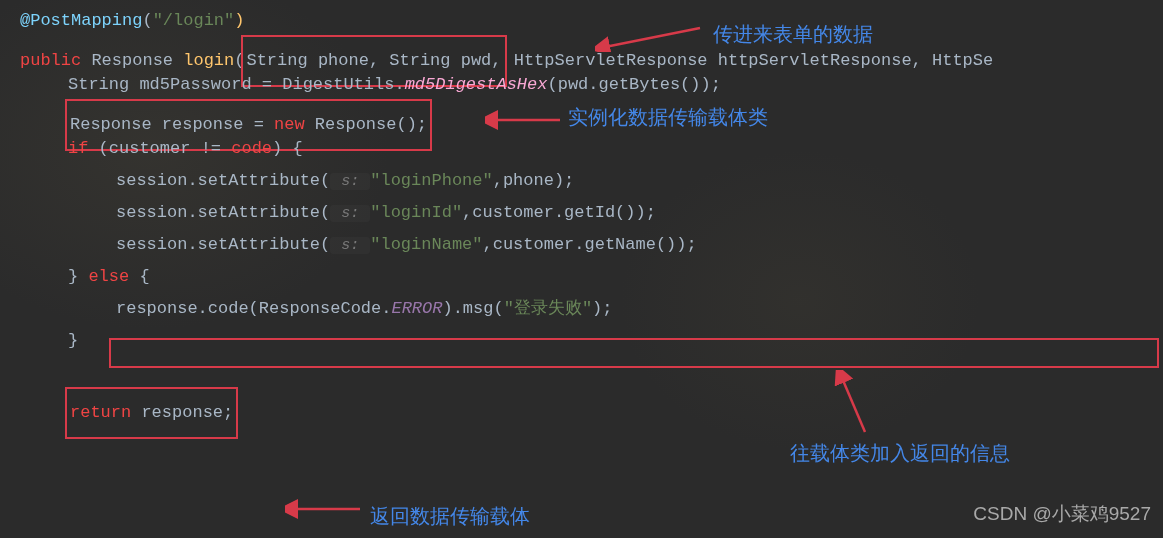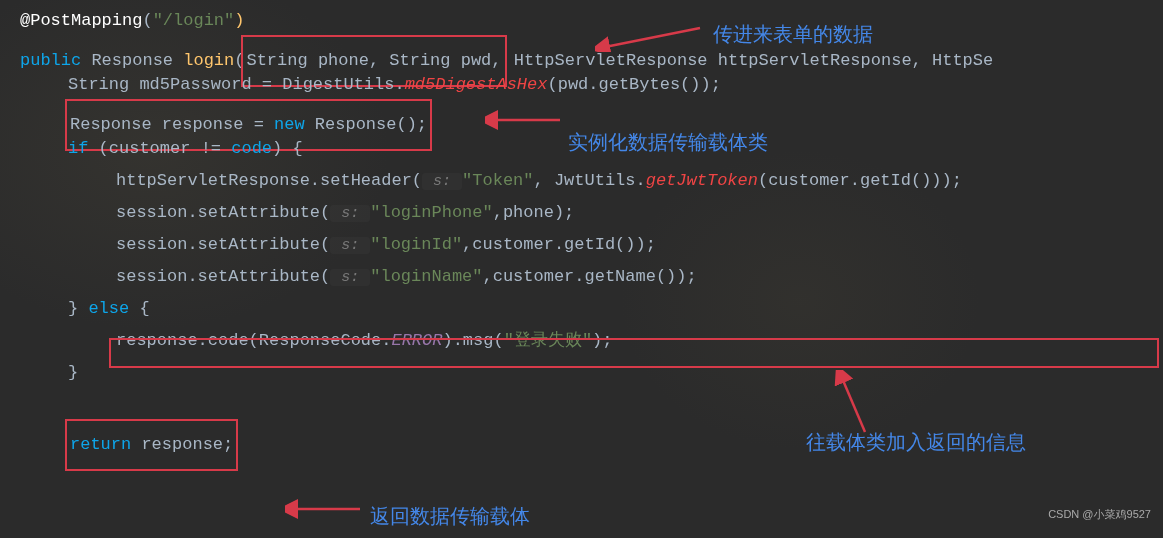--- a/index.html
+++ b/index.html
@@ -35,27 +35,27 @@
     .code-area {
       position: relative;
       z-index: 1;
     }
     .line {
       height: 32px;
       display: block;
     }
     .indent1 { padding-left: 48px; }
     .indent2 { padding-left: 96px; }
-    .annotation { color: #ffffff; }
-    .keyword { color: #0ea5e9; }
+    .annotation { color: #7dd3fc; }
+    .keyword { color: #ef4444; }
     .method-decl { color: #ffc66d; }
     .string { color: #6a8759; }
     .param-hint { color: #787878; font-style: italic; background: rgba(120,120,120,0.08); padding: 0 2px; border-radius: 3px; font-size:15px;}
     .field-static { color: #9876aa; font-style: italic; }
-    .static-method { color: #ef4444; font-style: italic; }
+    .static-method { color: #f9a8d4; font-style: italic; }
     .underline { text-decoration: underline; text-decoration-color: #a9b7c6; }
     .default { color: #a9b7c6; }
     .punct { color: #a9b7c6; }
     .paren-highlight { color: #ffc66d; }
     .red-box {
       border: 2px solid #d73a49;
       padding: 8px 3px;
       margin: -2px -3px;
       display: inline-block;
     }
@@ -76,21 +76,21 @@
       position: absolute;
       z-index: 3;
       color: #d73a49;
     }
     .watermark {
       position: absolute;
       bottom: 8px;
       right: 12px;
       color: #bfbfbf;
       font-family: 'Microsoft YaHei', sans-serif;
-      font-size: 11px;
+      font-size: 19px;
       z-index: 5;
       opacity: 0.85;
       text-align: center;
     }
   </style>
 </head>
 <body>
 
 <div class="code-area">
 
@@ -108,23 +108,20 @@
 
   <div class="line indent1">
     <span class="red-box"><span class="default">Response response = </span><span class="keyword">new</span><span class="default"> Response();</span></span>
   </div>
 
 
   <div class="line indent1">
     <span class="keyword">if</span><span class="default"> (</span><span class="default">customer != </span><span class="keyword">code</span><span class="default">) {</span>
   </div>
 
-  <div class="line indent2">
-    <span class="default">httpServletResponse.setHeader(</span><span class="param-hint"> s: </span><span class="string">"Token"</span><span class="default">, JwtUtils.</span><span class="static-method">getJwtToken</span><span class="default">(customer.getId()));</span>
-  </div>
 
   <div class="line indent2">
     <span class="default">session.setAttribute(</span><span class="param-hint"> s: </span><span class="string">"loginPhone"</span><span class="default">,phone);</span>
   </div>
 
   <div class="line indent2">
     <span class="default">session.setAttribute(</span><span class="param-hint"> s: </span><span class="string">"loginId"</span><span class="default">,customer.getId());</span>
   </div>
 
   <div class="line indent2">
@@ -148,22 +145,22 @@
 
   <div class="line indent1">
     <span class="red-box"><span class="keyword">return</span><span class="default"> response;</span></span>
   </div>
 
 </div>
 
 <div class="red-box-wide" style="left:109px; top:338px; width:1050px; height:30px;"></div>
 
 <div class="blue-label" style="left:713px; top:18px;">传进来表单的数据</div>
-<div class="blue-label" style="left:568px; top:126px;">实例化数据传输载体类</div>
-<div class="blue-label" style="left:790px; top:426px;margin-left:16px;">往载体类加入返回的信息</div>
+<div class="blue-label" style="left:568px; top:101px;">实例化数据传输载体类</div>
+<div class="blue-label" style="left:790px; top:437px;">往载体类加入返回的信息</div>
 <div class="blue-label" style="left:370px; top:500px;">返回数据传输载体</div>
 
 <svg class="arrow" style="left:595px; top:12px;" width="110" height="40">
   <defs>
       <marker id="ah1" markerWidth="8" markerHeight="8" refX="2" refY="4" orient="auto">
         <polygon points="0 0, 8 4, 0 8" fill="#d73a49"></polygon>
       </marker>
     </defs>
   <line x1="105" y1="16" x2="10" y2="35" stroke="#d73a49" stroke-width="2.5" marker-end="url(#ah1)"></line>
 </svg>

